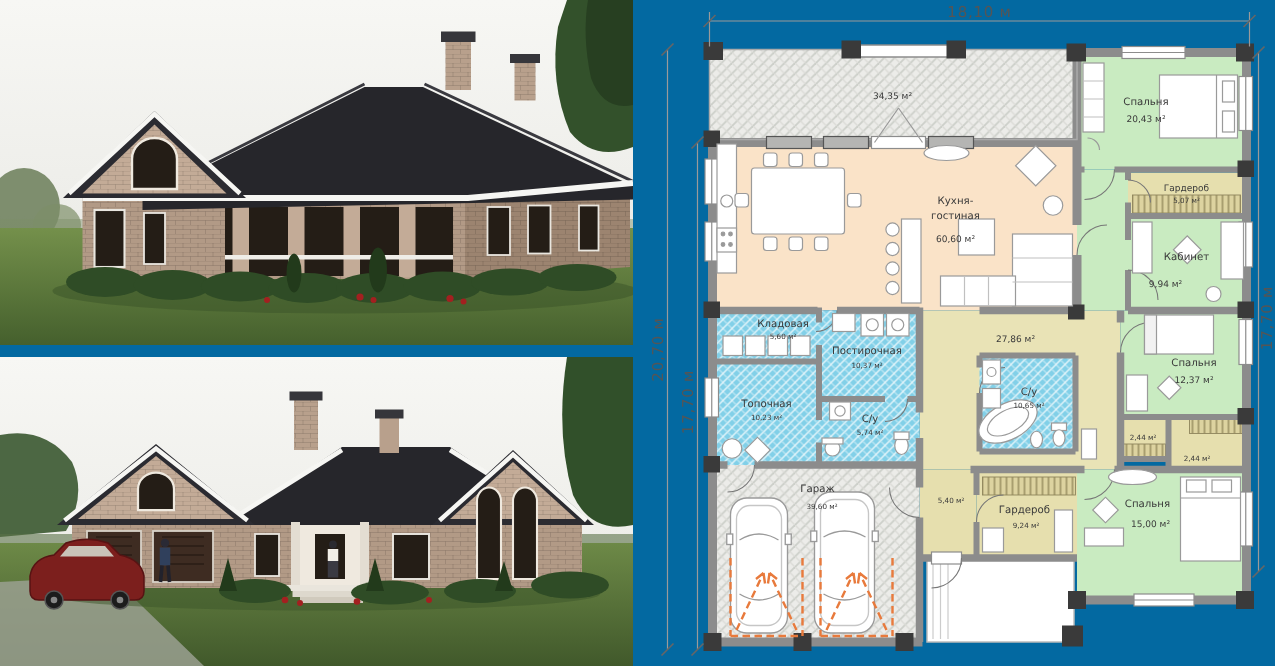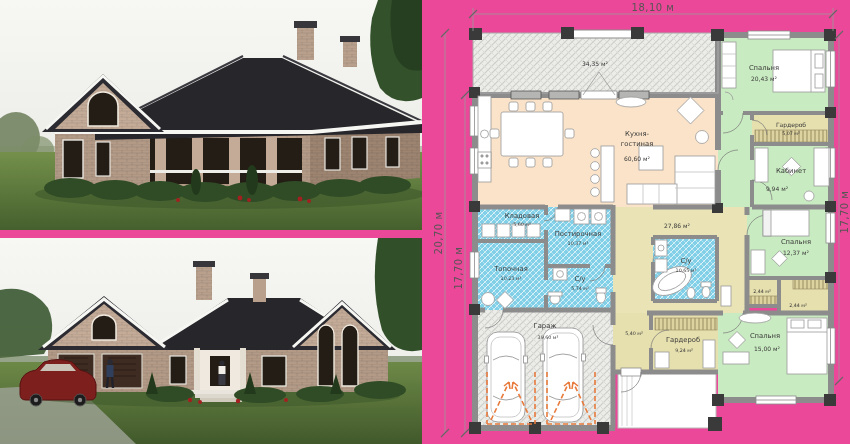--- a/index.html
+++ b/index.html
@@ -1,16 +1,16 @@
 <!DOCTYPE html>
 <html><head>
 <meta charset="utf-8">
 <style>
   html,body{margin:0;padding:0;background:#888;}
-  .stage{position:relative;width:850px;height:444px;background:#ec4899;overflow:hidden;
+  .stage{position:relative;width:850px;height:444px;background:#0369a1;overflow:hidden;
          font-family:"DejaVu Sans",sans-serif;}
   .render{position:absolute;left:0;width:422px;margin:0;padding:0;}
   .render svg{display:block;}
   .render-top{top:0;height:230px;}
   .render-bottom{top:238px;height:206px;}
   .plan{position:absolute;left:425px;top:0;width:425px;height:444px;}
   .plan svg{display:block;}
   text{fill:#3a3a3a;}
   .dim{fill:#555;font-size:10px;letter-spacing:.5px;}
   .rname{font-size:6.8px;}

